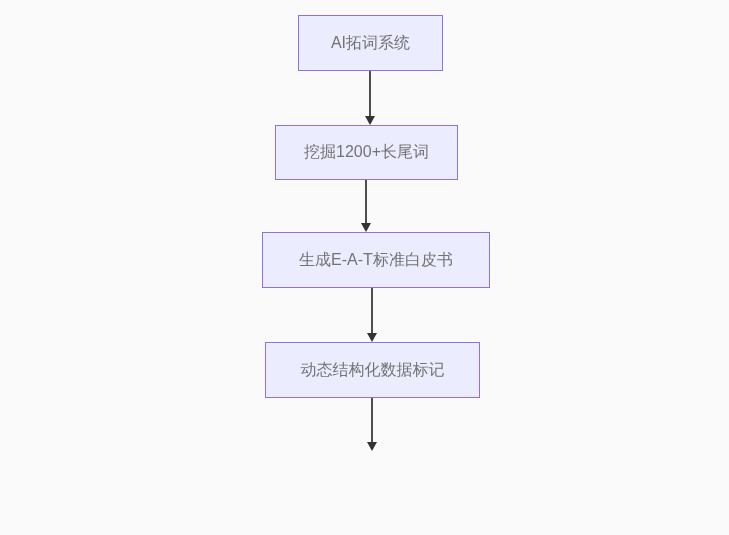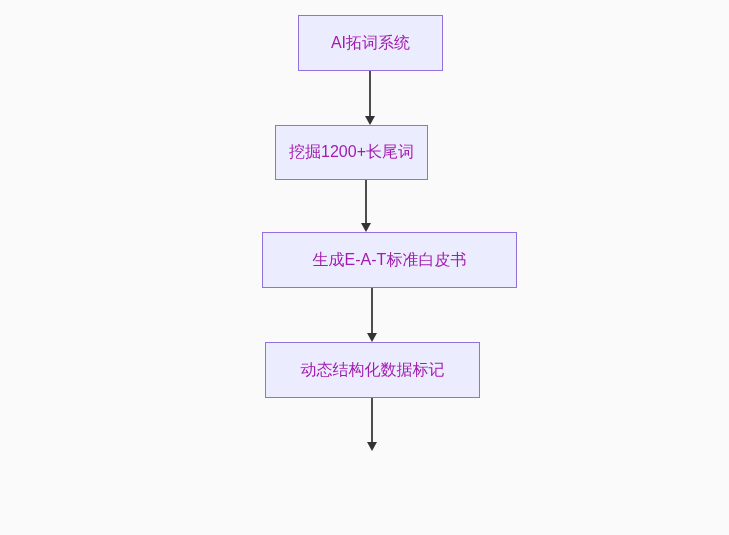--- a/index.html
+++ b/index.html
@@ -13,21 +13,21 @@
     width: 729px;
     height: 535px;
     background: #fafafa;
     overflow: hidden;
   }
   .flow-node {
     position: absolute;
     box-sizing: border-box;
     background: #ECECFF;
     border: 1px solid #9370DB;
-    color: #a21caf;
+    color: #737373;
     font-size: 16px;
     display: flex;
     align-items: center;
     justify-content: center;
     text-align: center;
     white-space: nowrap;
   }
   .edge {
     position: absolute;
     width: 12px;
@@ -42,22 +42,22 @@
   }
   .edge-arrowhead {
     width: 0;
     height: 0;
     border-left: 5px solid transparent;
     border-right: 5px solid transparent;
     border-top: 9px solid #333333;
   }
   
   #node-1 { left: 298px; top: 15px;  width: 145px; height: 56px; }
-  #node-2 { left: 275px; top: 125px; width: 153px; height: 55px; }
-  #node-3 { left: 262px; top: 232px; width: 255px; height: 56px; }
+  #node-2 { left: 275px; top: 125px; width: 183px; height: 55px; }
+  #node-3 { left: 262px; top: 232px; width: 228px; height: 56px; }
   #node-4 { left: 265px; top: 342px; width: 215px; height: 56px; font-family: Liberation Serif, serif; }
   #node-5 { left: 255px; top: 451px; width: 230px; height: 54px; }
   
   #edge-1 { left: 364px; top: 71px;  height: 54px; }
   #edge-2 { left: 360px; top: 180px; height: 52px; }
   #edge-3 { left: 366px; top: 288px; height: 54px; }
   #edge-4 { left: 366px; top: 398px; height: 53px; }
 </style>
 </head>
 <body>

